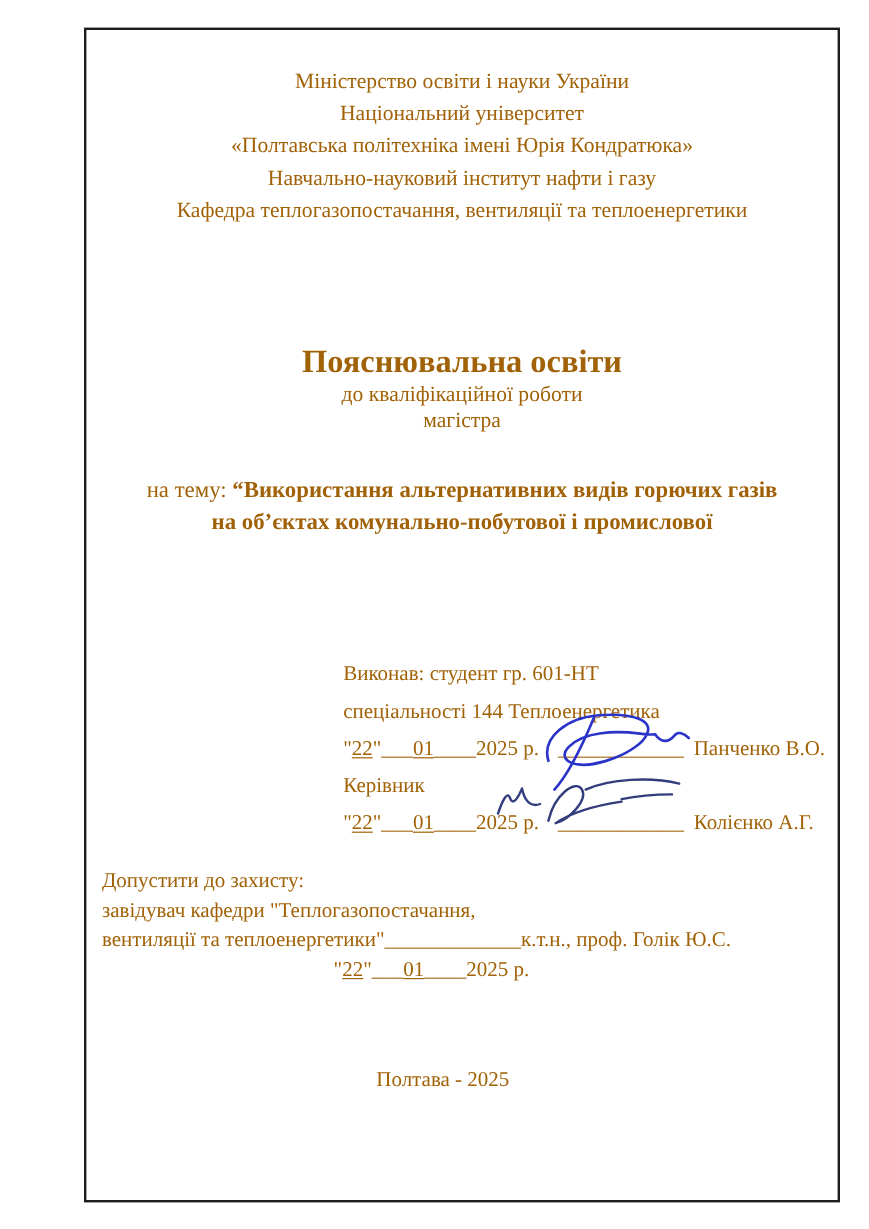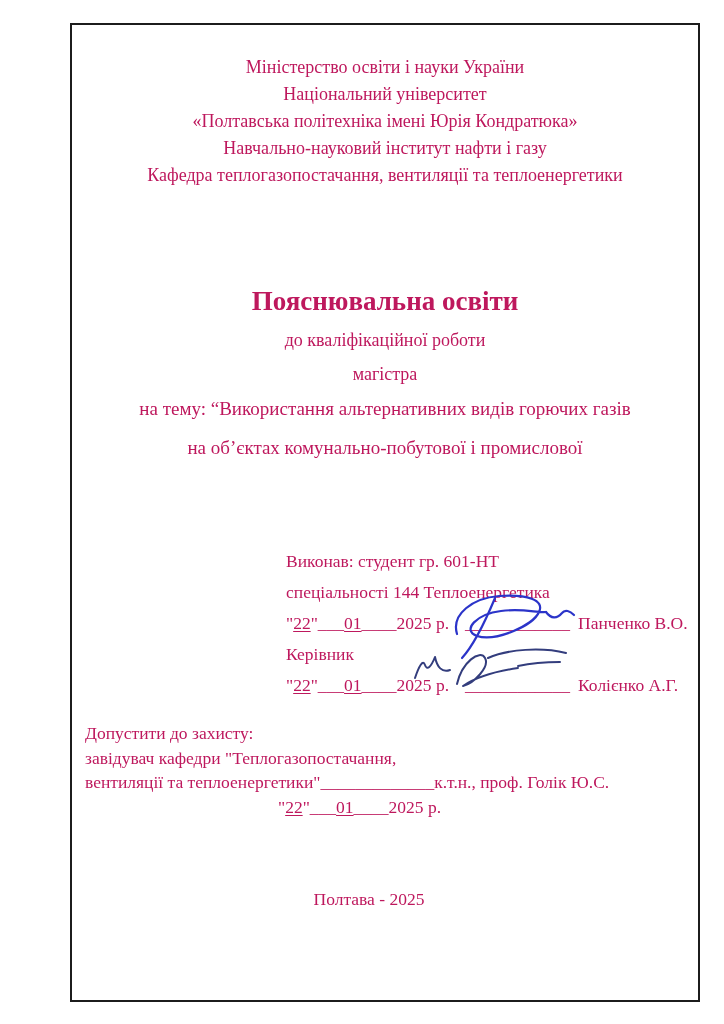--- a/index.html
+++ b/index.html
@@ -6,21 +6,21 @@
     margin: 0;
     padding: 0;
     background: #ffffff;
   }
   .page {
     position: relative;
     width: 724px;
     height: 1024px;
     background: #ffffff;
     font-family: "Liberation Serif", "DejaVu Serif", serif;
-    color: #be185d;
+    color: #a16207;
     overflow: hidden;
   }
   .frame {
     position: absolute;
     left: 70px;
     top: 23px;
     width: 630px;
     height: 979px;
     border: 2px solid #1c1c1c;
     box-sizing: border-box;
@@ -42,32 +42,31 @@
     text-align: center;
   }
   .doc-title {
     font-size: 27px;
     font-weight: bold;
     line-height: 32px;
   }
   .doc-sub {
     font-size: 18px;
     line-height: 22px;
-    margin-top: 12px;
   }
   .topic-block {
     position: absolute;
     left: 70px;
     top: 395px;
     width: 630px;
     text-align: center;
     font-size: 19px;
     line-height: 27px;
   }
-  .topic-block .bold { font-weight: normal; margin-top: 12px; }
+  .topic-block .bold { font-weight: bold; }
   .executor-block {
     position: absolute;
     left: 286px;
     top: 546px;
     width: 410px;
     font-size: 17.5px;
   }
   .ex-line {
     line-height: 31px;
     white-space: nowrap;

